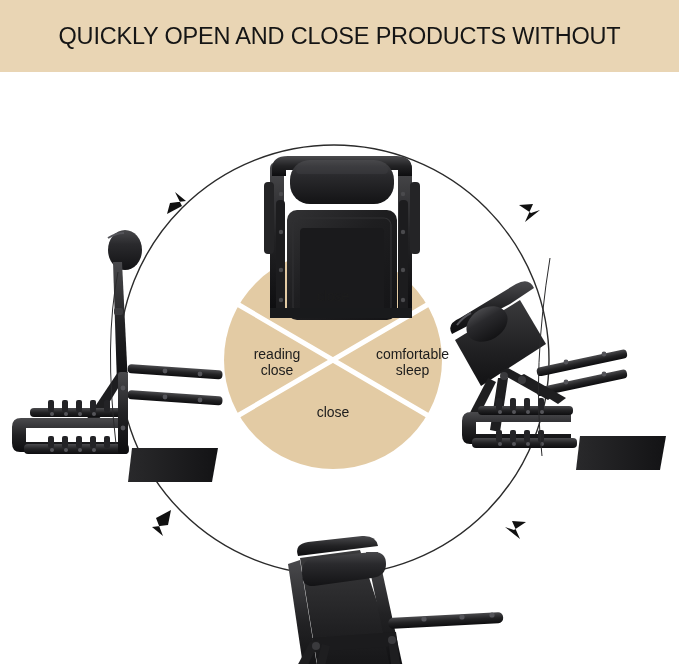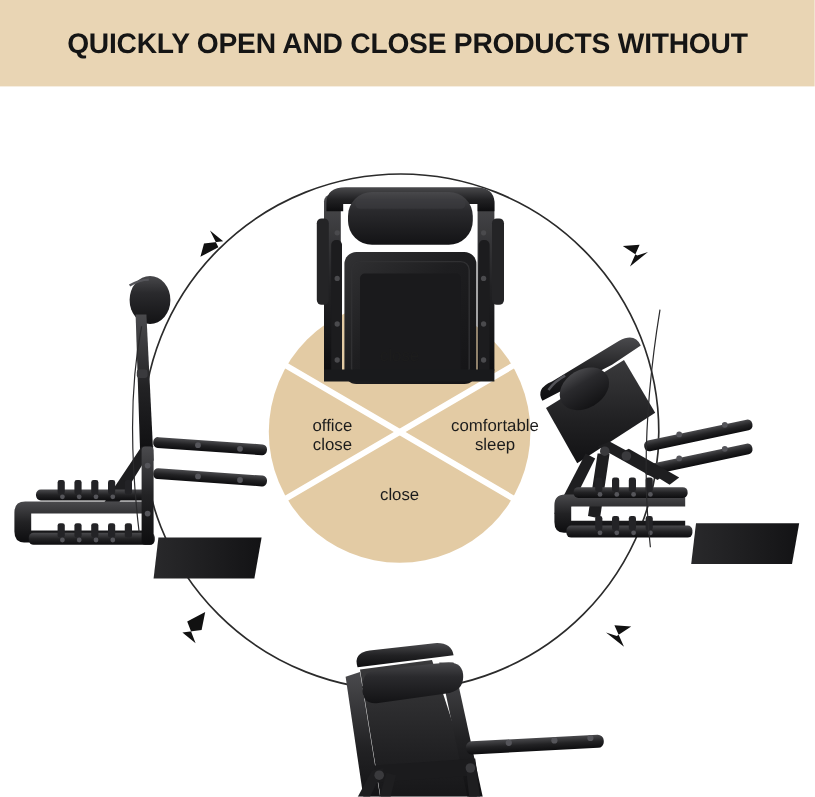--- a/index.html
+++ b/index.html
@@ -10,21 +10,21 @@
   #stage{position:relative;width:679px;height:664px;background:#fff;}
 
   
   .banner{
     position:absolute;left:0;top:0;width:679px;height:72px;
     background:#e9d5b4;
     display:flex;flex-direction:column;align-items:center;justify-content:center;
     box-sizing:border-box;
   }
   .banner .line{
-    color:#151515;font-weight:bold;font-size:23.5px;line-height:29px;
+    color:#151515;font-weight:normal;font-size:23.5px;line-height:29px;
     letter-spacing:-0.2px;text-align:center;white-space:nowrap;
     font-family:"Liberation Sans", sans-serif;
   }
 
   
   #diagram{position:absolute;left:0;top:72px;width:679px;height:592px;}
   #diagram svg{display:block;}
 
   
   .pie-label{
@@ -284,21 +284,21 @@
       <path d="M376,610 L478,608 L470,652 L366,652 Z" fill="url(#gFlap)"></path>
     </g>
   </svg>
   </div>
 
   <div class="pie-label" id="lbl-top">
     <span>close</span>
   </div>
 
   <div class="pie-label" id="lbl-left">
-    <div>office</div>
+    <div>reading</div>
     <div>close</div>
   </div>
 
   <div class="pie-label" id="lbl-right">
     <div>comfortable</div>
     <div>sleep</div>
   </div>
 
   <div class="pie-label" id="lbl-bottom">
     <span>close</span>

